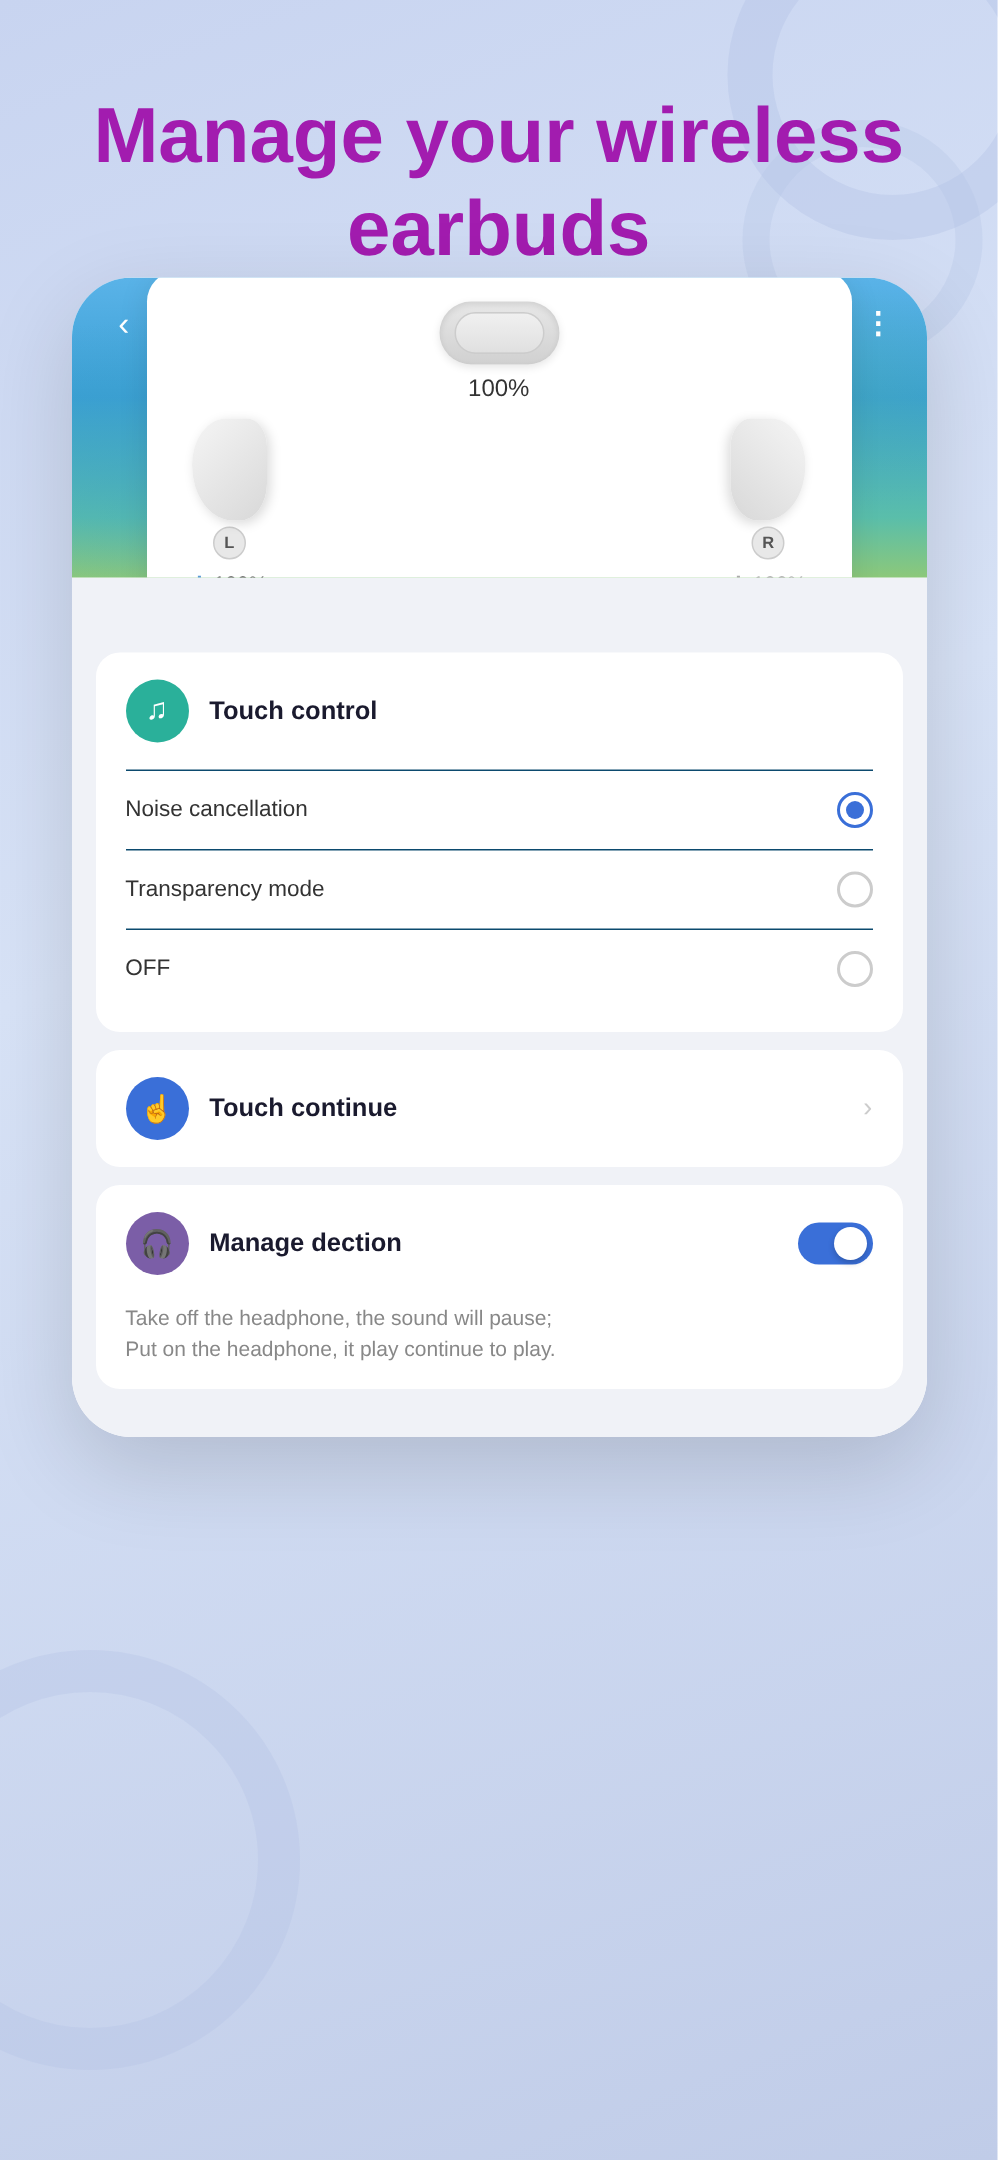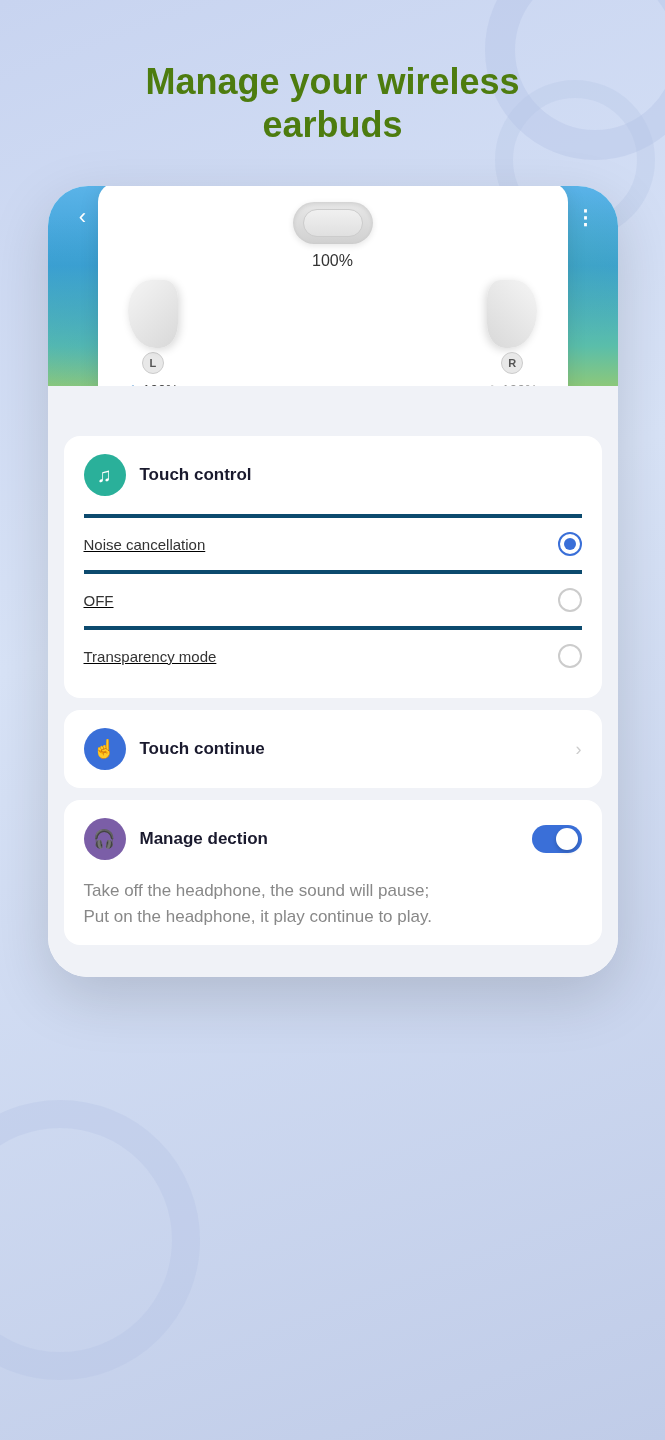--- a/index.html
+++ b/index.html
@@ -37,26 +37,25 @@
     .deco-arc {
       position: absolute;
       top: 80px; right: 10px;
       width: 160px; height: 160px;
       border-radius: 50%;
       border: 18px solid rgba(180,195,230,0.3);
       pointer-events: none;
     }
 
     .page-title {
-      font-size: 36px;
+      font-size: 52px;
       font-weight: 700;
-      color: #4d7c0f;
+      color: #a21caf;
       text-align: center;
       line-height: 1.2;
-      margin-bottom: 40px;
       z-index: 1;
     }
 
     
     .phone-frame {
       background: #fff;
       border-radius: 40px;
       width: 570px;
       overflow: hidden;
       box-shadow: 0 20px 60px rgba(0,0,0,0.15);
@@ -292,22 +291,21 @@
     
     .noise-options {
       padding: 0 20px 16px;
     }
 
     .noise-option {
       display: flex;
       align-items: center;
       justify-content: space-between;
       padding: 14px 0;
-      border-top: 4px solid #0c4a6e;
-      text-decoration: underline;
+      border-top: 1px solid #0c4a6e;
     }
 
     .noise-option-label {
       font-size: 15px;
       color: #333;
     }
 
     
     .radio-btn {
       width: 24px;
@@ -348,21 +346,21 @@
       background: #fff;
       position: absolute;
       top: 3px;
       right: 4px;
       box-shadow: 0 2px 4px rgba(0,0,0,0.2);
     }
 
     
     .wearing-desc {
       padding: 0 20px 16px;
-      font-size: 17px;
+      font-size: 14px;
       color: #888;
       line-height: 1.5;
     }
 
     
     .glyph-sound {
       color: #fff;
       font-size: 20px;
     }
 
@@ -442,26 +440,26 @@
       <div class="noise-options">
 
         <div class="noise-option">
           <span class="noise-option-label">Noise cancellation</span>
           <div class="radio-btn selected">
             <div class="radio-inner"></div>
           </div>
         </div>
 
         <div class="noise-option">
+          <span class="noise-option-label">Transparency mode</span>
+          <div class="radio-btn"></div>
+        </div>
+
+        <div class="noise-option">
           <span class="noise-option-label">OFF</span>
-          <div class="radio-btn"></div>
-        </div>
-
-        <div class="noise-option">
-          <span class="noise-option-label">Transparency mode</span>
           <div class="radio-btn"></div>
         </div>
       </div>
     </div>
 
     <div class="section-card">
       <div class="section-header">
         <div class="section-icon icon-blue">
           <span class="glyph-touch">☝</span>
         </div>

